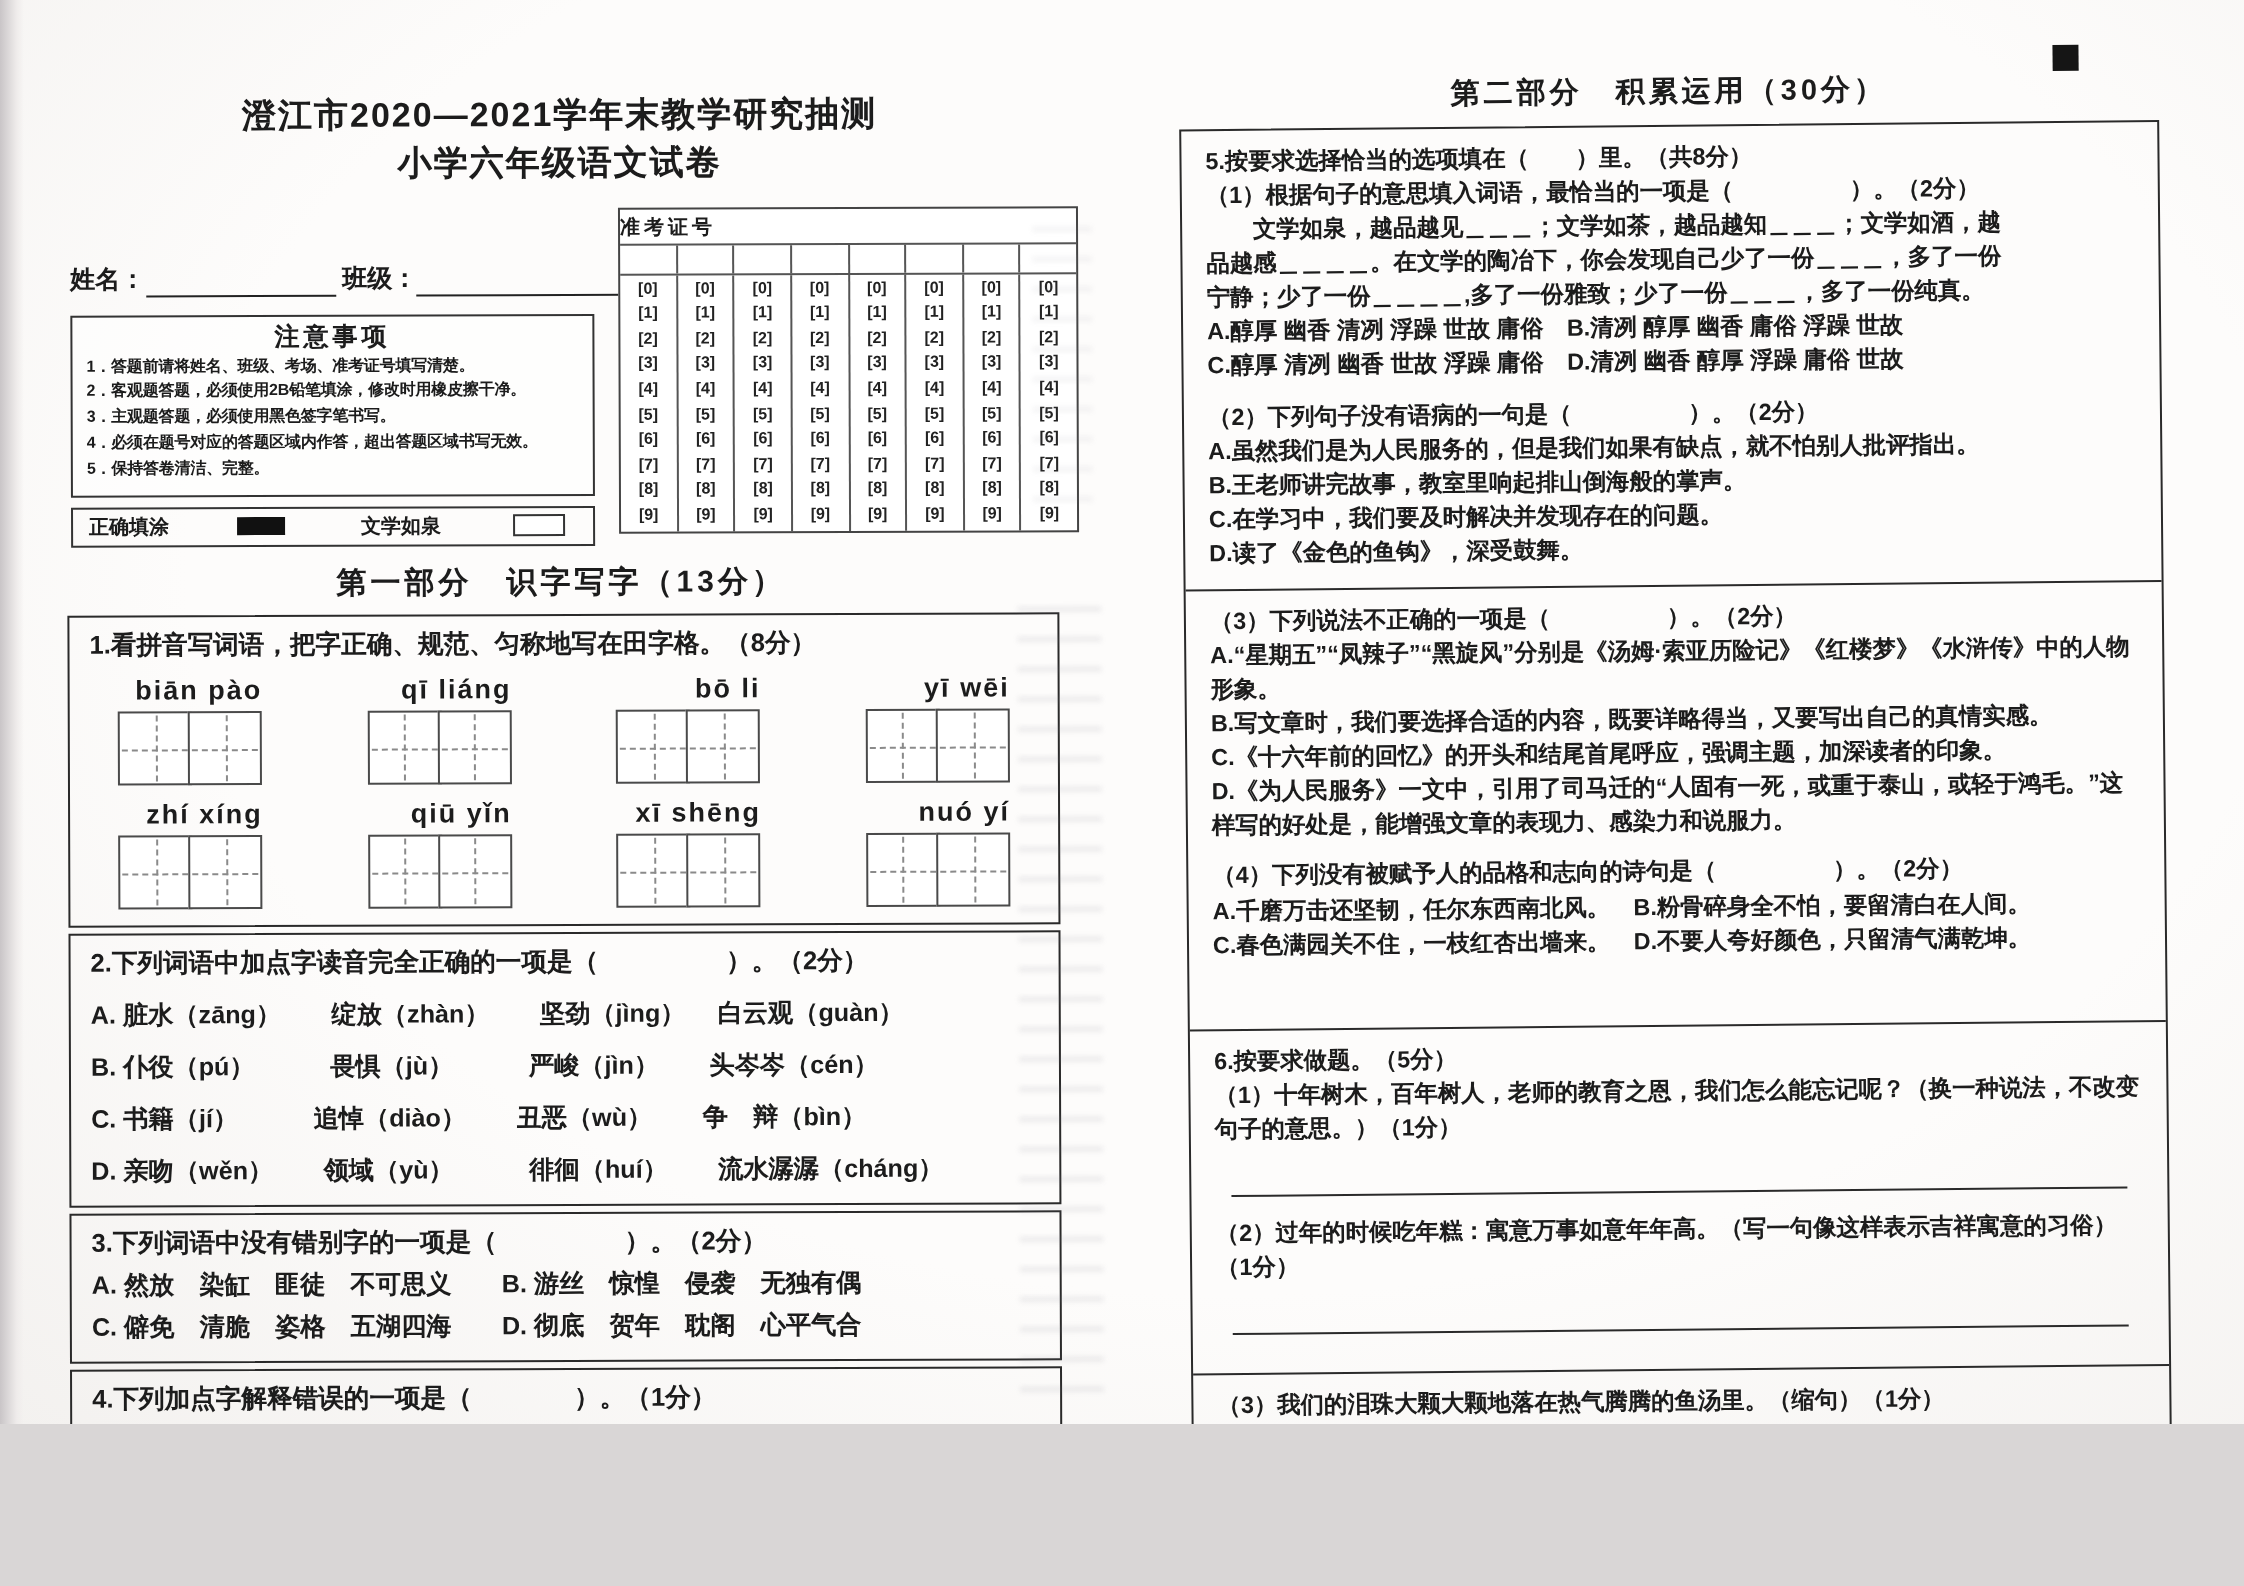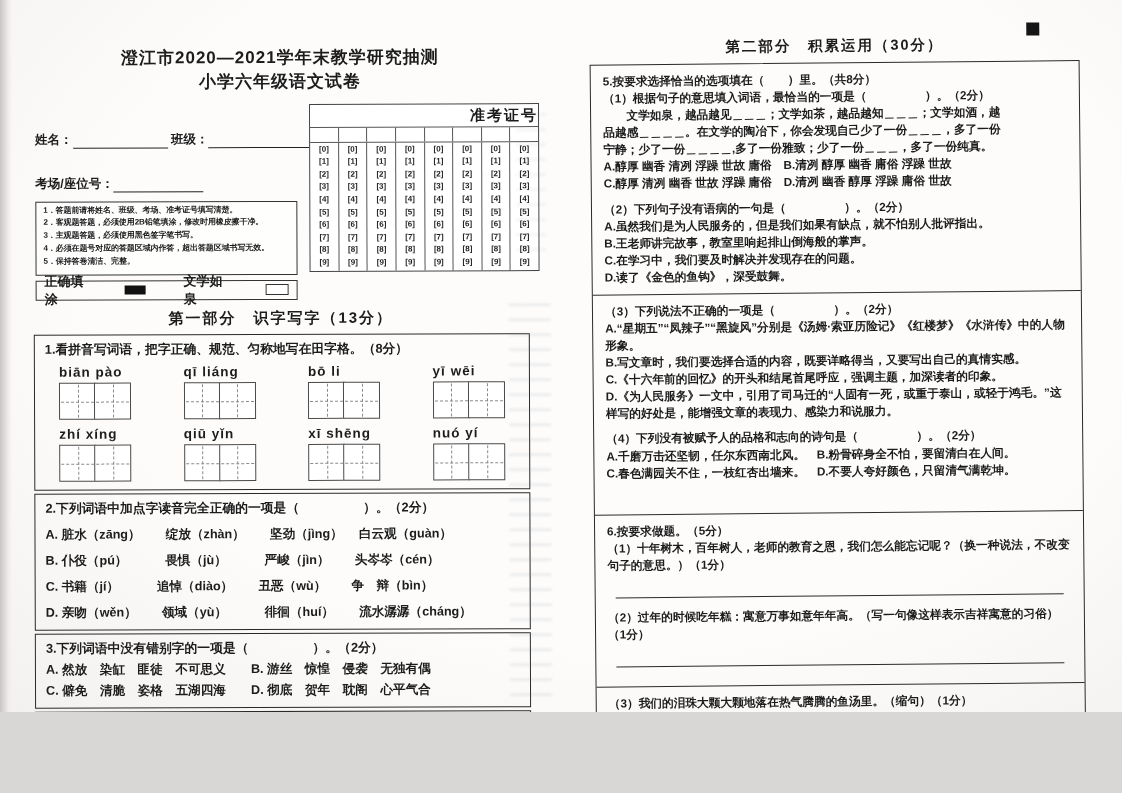--- a/index.html
+++ b/index.html
@@ -30,40 +30,40 @@
   .lp-head{display:flex;gap:12px;padding:0 10px 0 24px;margin-top:10px;}
   .lp-head-left{width:262px;}
   .fields{font-size:12.5px;font-weight:bold;}
   .fields .frow{margin-bottom:9px;white-space:nowrap;margin-top:27px;}
   .uline{display:inline-block;height:13px;border-bottom:1.5px solid #222;vertical-align:bottom;}
   .w95{width:95px;} .w105{width:105px;} .w90{width:90px;}
   .notice{border:1.6px solid #333;padding:2px 7px 6px;margin-top:6px;background:rgba(255,255,255,.5);}
   .notice-title{text-align:center;font-weight:bold;font-size:12.5px;letter-spacing:2px;}
   .notice-item{font-size:8px;font-weight:600;line-height:1.6;white-space:nowrap;letter-spacing:-0.1px;}
   .legend{border:1.6px solid #333;margin-top:5px;height:18px;display:flex;align-items:center;
-          font-size:13px;font-weight:bold;padding:0 8px;}
+          font-size:10px;font-weight:bold;padding:0 8px;}
   .swatch-filled{width:24px;height:9px;background:#111;margin-left:34px;}
   .legend .absent{margin-left:38px;}
   .swatch-empty{width:24px;height:9px;border:1.3px solid #333;margin-left:36px;background:#fff;}
   .exam-table{width:234px;border:1.6px solid #444;background:#fff;align-self:flex-start;}
-  .et-header{font-size:15px;font-weight:700;text-align:right;padding:2px 0 1px;letter-spacing:2px;}
+  .et-header{font-size:10px;font-weight:700;text-align:left;padding:2px 0 1px;letter-spacing:2px;}
   .et-write{display:flex;border-top:1px solid #555;border-bottom:1px solid #555;height:14px;}
   .et-wcell{flex:1;border-left:1px solid #555;}
   .et-wcell:first-child{border-left:none;}
   .et-body{display:flex;}
   .et-col{flex:1;border-left:1px solid #555;display:flex;flex-direction:column;padding:1px 0;}
   .et-col:first-child{border-left:none;}
   .bubble{font-size:8px;line-height:12.6px;text-align:center;font-weight:600;color:#222;cursor:pointer;}
 
   .sec-heading{text-align:center;font-weight:bold;font-size:15px;letter-spacing:2px;margin-top:9px;}
   .questions{margin:6px 20px 0 22px;}
   .qbox{border:1.8px solid #2a2a2a;padding:5px 10px 8px;margin-bottom:3px;}
   .q-text{font-size:12.8px;font-weight:bold;line-height:1.4;}
   .pin-row{display:flex;justify-content:space-between;padding:0 14px;margin-top:7px;}
-  .pin-group{text-align:left;}
+  .pin-group{text-align:right;}
   .pinyin{font-size:13.5px;font-weight:bold;margin-bottom:3px;letter-spacing:1px;}
   .pair{display:flex;justify-content:center;}
   .tzg{width:37px;height:37px;border:1.7px solid #4a4a4a;box-sizing:border-box;position:relative;background:#fff;cursor:text;}
   .tzg + .tzg{margin-left:-1.7px;}
   .tzg::before{content:"";position:absolute;left:1px;right:1px;top:50%;border-top:1.2px dashed #8a8a8a;}
   .tzg::after{content:"";position:absolute;top:1px;bottom:1px;left:50%;border-left:1.2px dashed #8a8a8a;}
   .opt{font-size:12.6px;font-weight:600;margin-top:9px;white-space:pre-wrap;}
   .opt-tight{font-size:12.6px;font-weight:600;margin-top:4px;white-space:pre-wrap;}
   .marks-row{display:flex;gap:10px;align-items:center;margin-top:13px;}
   .ml-left{margin-left:148px;}
@@ -103,26 +103,24 @@
       <div>小学六年级语文试卷</div>
     </div>
 
     <div class="lp-head">
       <div class="lp-head-left">
         <div class="fields">
           <div class="frow">
             <span>姓名：</span><span class="uline w95"></span>
             <span>班级：</span><span class="uline w105"></span>
           </div>
-          <div class="frow">
-            <span>考场/座位号：</span><span class="uline w90"></span>
-          </div>
         </div>
 
         <div class="notice">
+          <div class="notice-title">注意事项</div>
           <div>
 
           <div class="notice-item">1．答题前请将姓名、班级、考场、准考证号填写清楚。</div>
               <div class="notice-item">2．客观题答题，必须使用2B铅笔填涂，修改时用橡皮擦干净。</div>
               <div class="notice-item">3．主观题答题，必须使用黑色签字笔书写。</div>
               <div class="notice-item">4．必须在题号对应的答题区域内作答，超出答题区域书写无效。</div>
               <div class="notice-item">5．保持答卷清洁、完整。</div>
             </div>
         </div>
 

